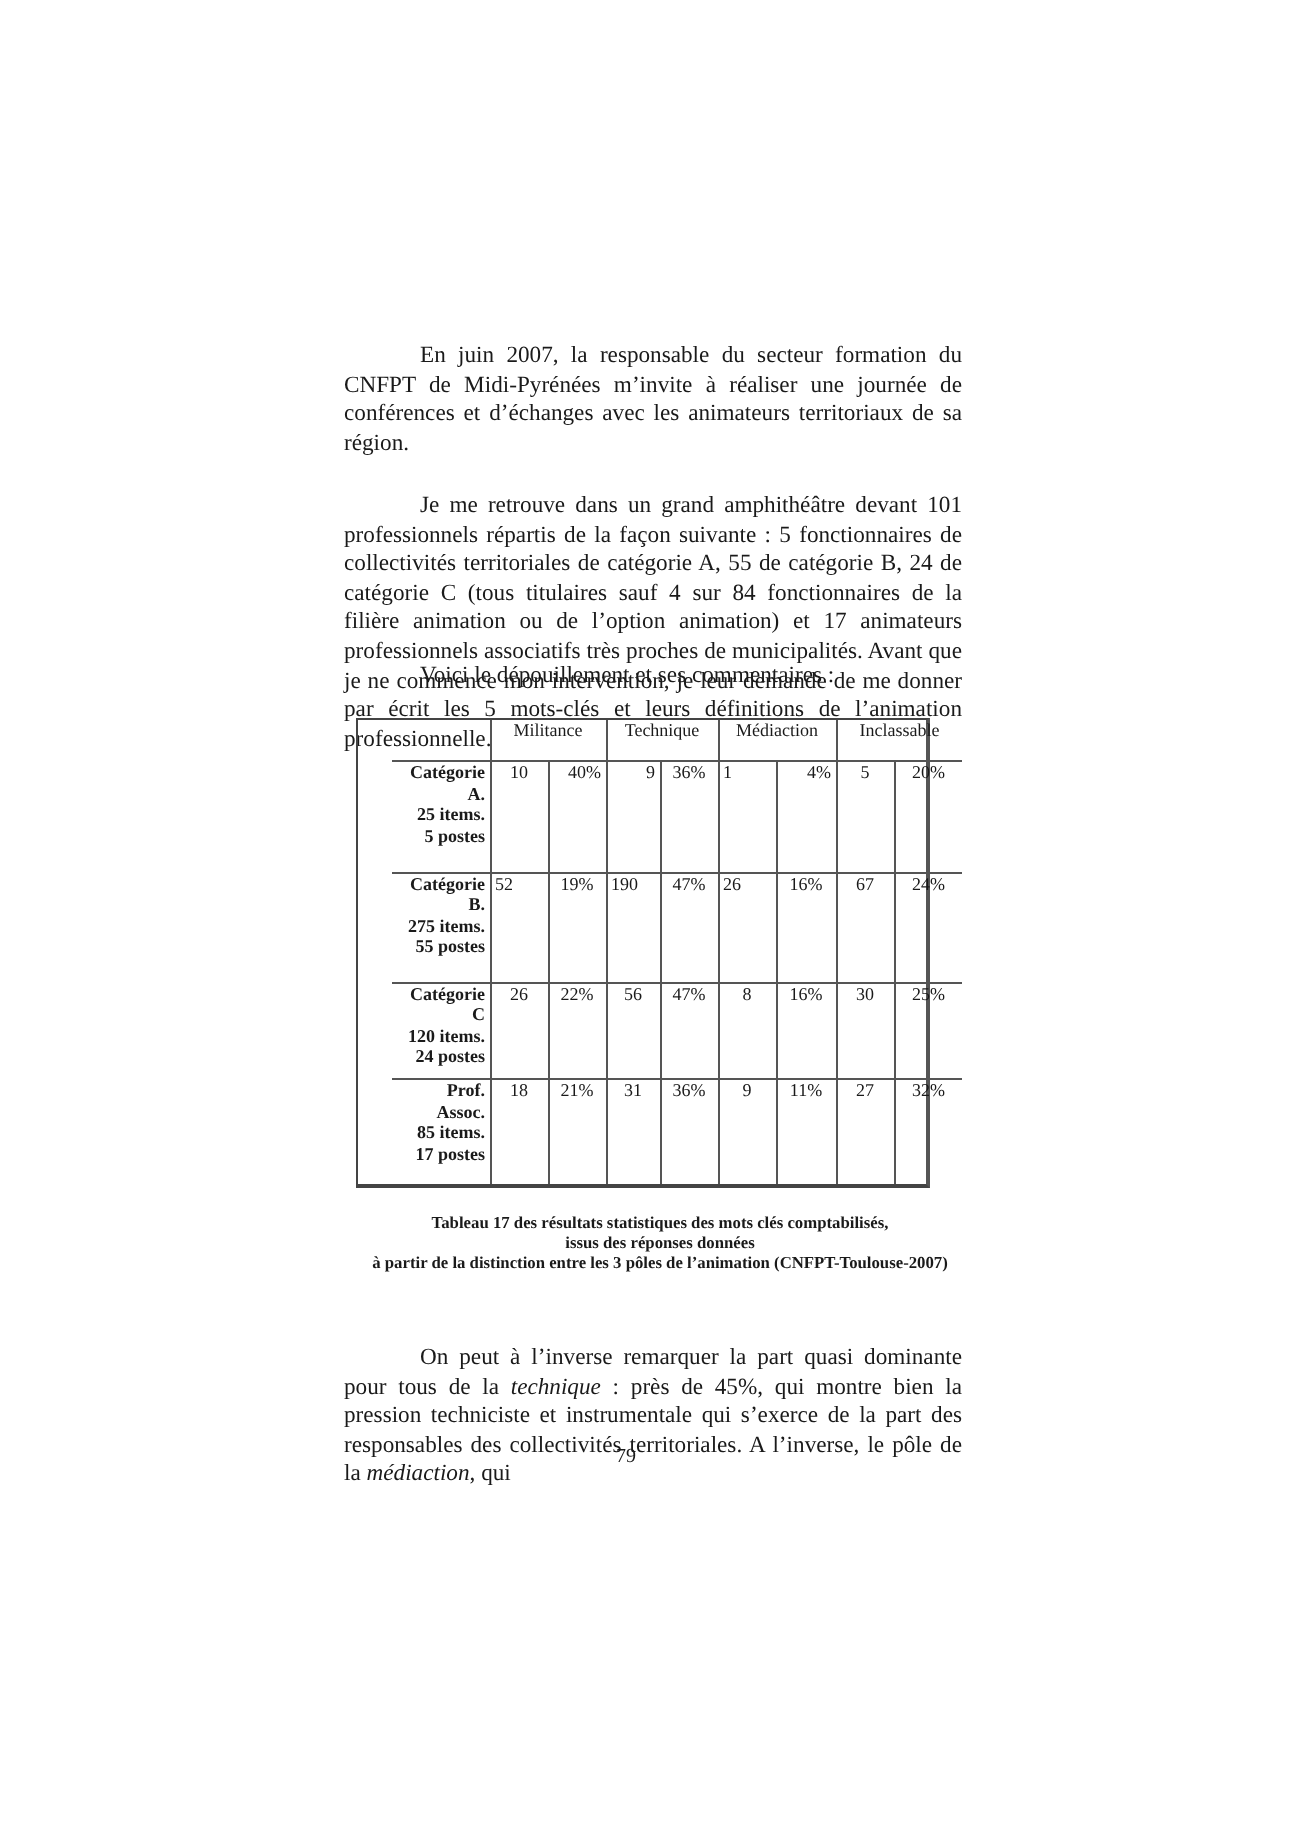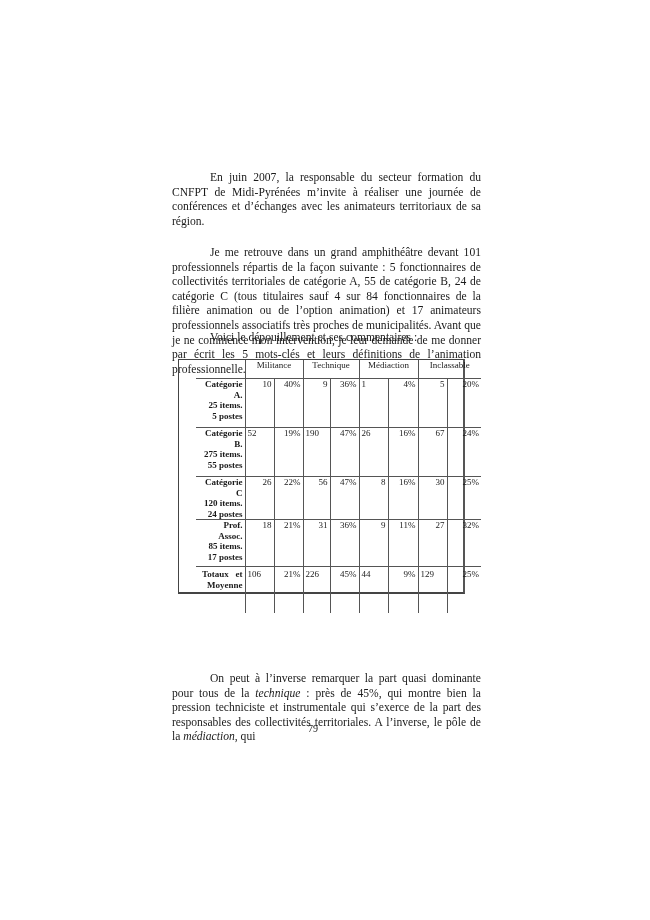--- a/index.html
+++ b/index.html
@@ -74,21 +74,21 @@
       height: 18px;
       vertical-align: bottom;
       text-align: center;
       padding-bottom: 0;
       border-left: 1px solid #333;
     }
     .rowlabel {
       font-weight: bold !important;
       text-align: right;
     }
-    .num { text-align: right; }
+    .num { text-align: center; }
     .num-left { text-align: left; }
     .num-right { text-align: right; }
     .row-a td { height: 48px; }
     .row-b td { height: 48px; }
     .row-c td { height: 40px; }
     .row-d td { height: 46px; font-family: Liberation Serif, serif; }
     .row-e td { height: 44px; }
 
     .gapcol { border-left: 1px solid #333 !important; }
     .light { border-left: 1px solid #999 !important; }
@@ -217,39 +217,28 @@
         <td class="num gapcol">18</td>
         <td class="num light">21%</td>
         <td class="num gapcol">31</td>
         <td class="num light">36%</td>
         <td class="num gapcol">9</td>
         <td class="num light">11%</td>
         <td class="num gapcol">27</td>
         <td class="num light">32%</td>
       </tr>
 
-      <tr class="row-e">
-        <td class="rowlabel" style="padding-top:2px">
-          <div style="white-space:pre">Totaux   et</div>
-          <div>Moyenne</div>
-        </td>
-        <td class="num-left gapcol" style="padding-top:2px">106</td>
-        <td class="num light" style="padding-top:2px">21%</td>
-        <td class="num-left gapcol" style="padding-top:2px">226</td>
-        <td class="num-right light" style="padding-top:2px">45%</td>
-        <td class="num-left gapcol" style="padding-top:2px">44</td>
-        <td class="num-right light" style="padding-top:2px">9%</td>
-        <td class="num-left gapcol" style="padding-top:2px">129</td>
-        <td class="num light" style="padding-top:2px">25%</td>
-      </tr>
     </tbody>
       </table>
   </div>
 
   <div class="caption">
+    <div>Tableau 17 des résultats statistiques des mots clés comptabilisés,</div>
+    <div>issus des réponses données</div>
+    <div>à partir de la distinction entre les 3 pôles de l’animation (CNFPT-Toulouse-2007)</div>
   </div>
 
   <div class="text-block" id="p4">
     <p class="para"><span>On peut à l’inverse remarquer la part quasi dominante pour tous de la </span><em>technique</em><span> : près de 45%, qui montre bien la pression techniciste et instrumentale qui s’exerce de la part des responsables des collectivités territoriales. A l’inverse, le pôle de la </span><em>médiaction</em><span>, qui</span></p>
   </div>
 
   <div class="page-number">79</div>
 
 </div>
 

